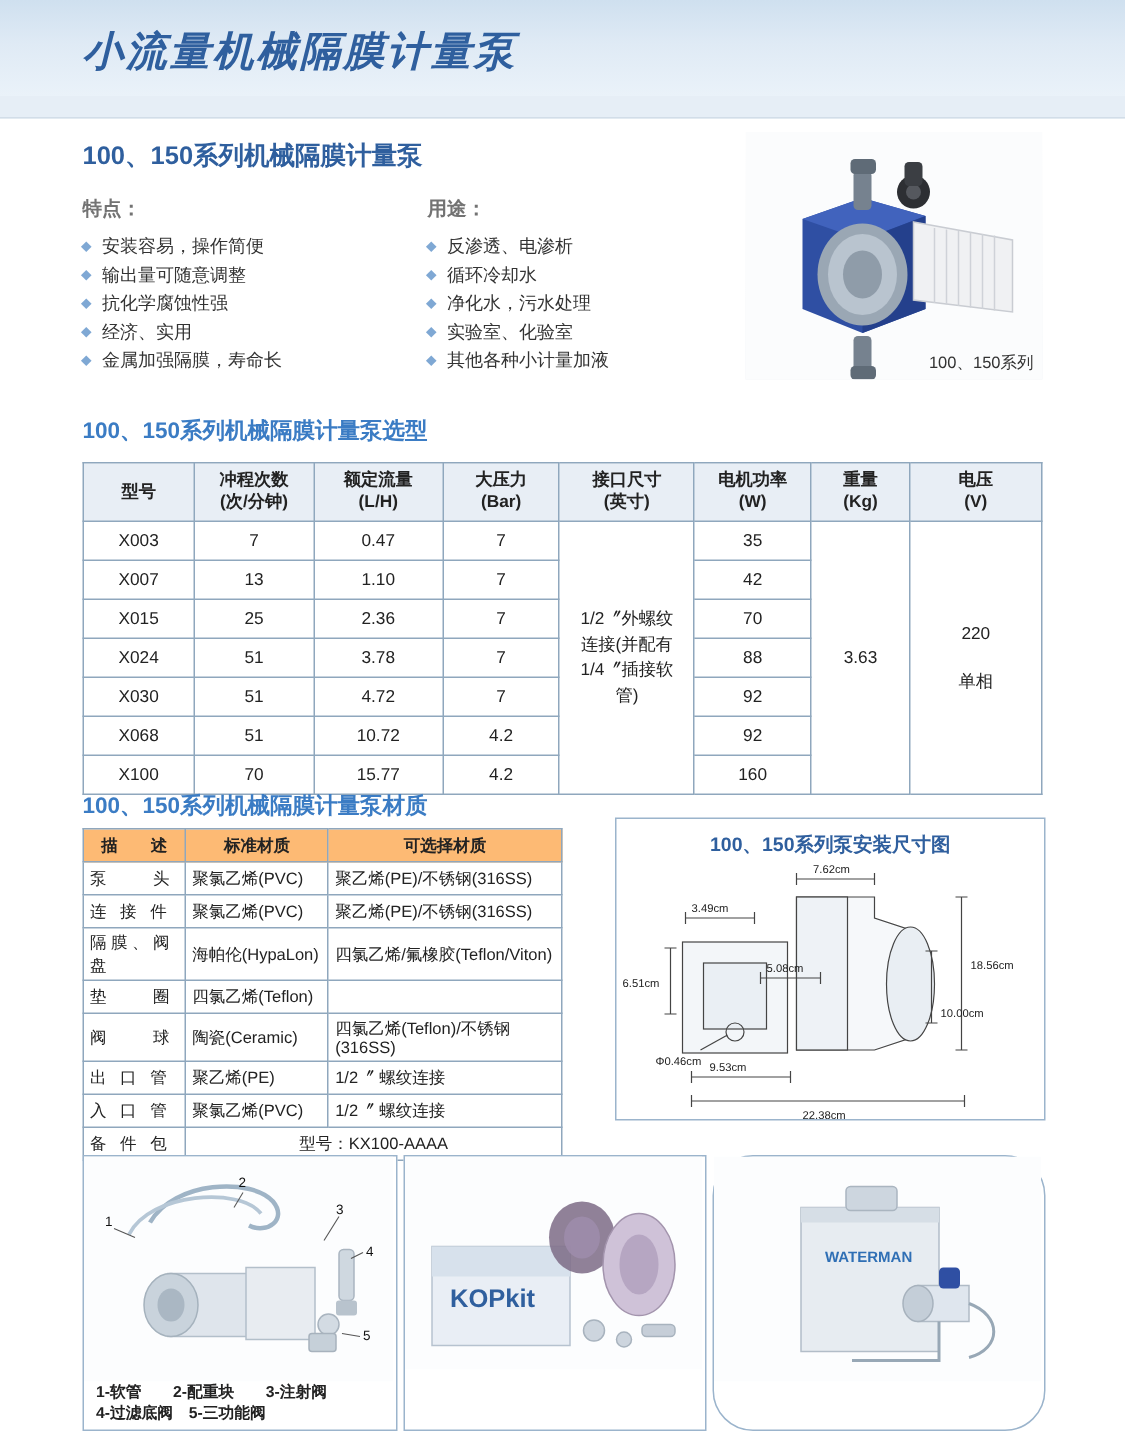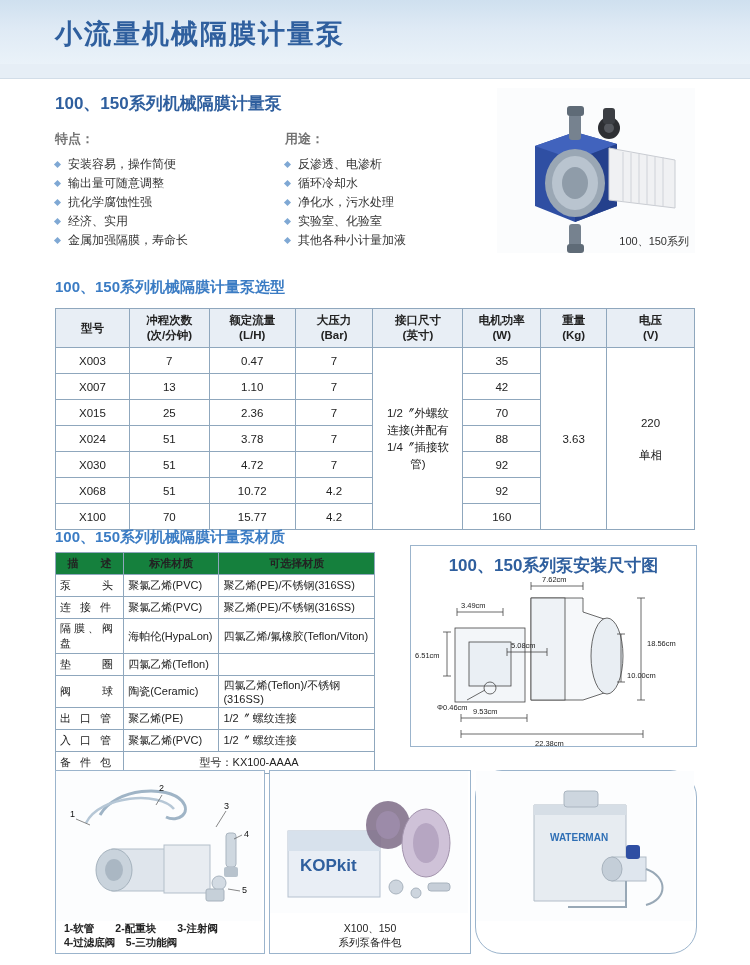--- a/index.html
+++ b/index.html
@@ -8,20 +8,21 @@
     background:#ffffff;
     font-family:"Liberation Sans","DejaVu Sans",sans-serif;
     font-size:12px;color:#222;
     position:relative;overflow:hidden;
   }
   
   .header{
     position:absolute;left:0;top:0;width:750px;height:64px;
     background:linear-gradient(to bottom,#cfe0ef 0%,#dfeaf5 45%,#eaf2f9 100%);
     border-bottom:2px solid #ffffff;
+    font-style:italic;
   }
   .header-title{
     position:absolute;left:55px;top:16px;
     font-size:27px;font-weight:bold;color:#2f5f9e;
     letter-spacing:2px;
   }
   .header-strip{
     position:absolute;left:0;top:64px;width:750px;height:14px;
     background:#e6eef6;border-bottom:1px solid #d2dde8;
   }
@@ -71,37 +72,37 @@
   
   .sec3-title{
     position:absolute;left:55px;top:528px;
     font-size:15px;font-weight:bold;color:#3b7cc4;
   }
   table.mat{
     position:absolute;left:55px;top:552px;width:320px;
     border-collapse:collapse;font-size:11px;
   }
   table.mat th{
-    background:#15803d;border:1px solid #8fa7bd;font-weight:bold;
+    background:#fdba74;border:1px solid #8fa7bd;font-weight:bold;
     padding:3px 2px;color:#222;
   }
   table.mat td{
     border:1px solid #8fa7bd;padding:2px 4px;height:17px;color:#222;
   }
   table.mat td.c1{width:62px;letter-spacing:3px;}
   table.mat td.c2{width:92px;}
   table.mat td.c3{width:160px;}
   
   .dimbox{
     position:absolute;left:410px;top:545px;width:285px;height:200px;
     border:1px solid #9bb4cc;background:#ffffff;
   }
   .dim-title{
     position:absolute;left:0;top:8px;width:285px;text-align:center;
-    font-size:17px;font-weight:bold;color:#2f5f9e;
+    font-size:13px;font-weight:bold;color:#2f5f9e;
   }
   
   .panels{position:absolute;left:55px;top:770px;width:640px;height:182px;}
   .panel{
     position:absolute;top:0;height:182px;border:1px solid #9bb4cc;background:#fff;
   }
   .panel.p1{left:0;width:208px;}
   .panel.p2{left:214px;width:200px;}
   .panel.p3{left:420px;width:220px;border-radius:27px;}
   .panel-cap{
@@ -421,24 +422,20 @@
       <ellipse cx="118" cy="54" rx="22" ry="24" fill="#7c6b86" opacity="0.85"></ellipse>
       <ellipse cx="118" cy="54" rx="12" ry="14" fill="#9d8cab" opacity="0.9"></ellipse>
 
       <ellipse cx="156" cy="72" rx="24" ry="34" fill="#cfc2d8" stroke="#a394ad"></ellipse>
       <ellipse cx="156" cy="72" rx="13" ry="20" fill="#b6a6c2"></ellipse>
 
       <circle cx="126" cy="116" r="7" fill="#cdd5de" stroke="#a8b3be"></circle>
       <circle cx="146" cy="122" r="5" fill="#cdd5de" stroke="#a8b3be"></circle>
       <rect x="158" y="112" width="22" height="8" rx="3" fill="#c6ced8" stroke="#a8b3be"></rect>
     </svg>
-    <div class="panel-cap">
-      <div>X100、150</div>
-      <div>系列泵备件包</div>
-    </div>
   </div>
 
   <div class="panel p3">
     <svg width="218" height="150" viewBox="0 0 218 150">
       <rect width="218" height="150" fill="#fcfdfe"></rect>
 
       <path d="M58 34 L150 34 L150 130 L58 130 Z" fill="#e7ecf1" stroke="#b2bdc8"></path>
       <path d="M58 34 L150 34 L150 44 L58 44 Z" fill="#d6dee6"></path>
       <rect x="88" y="20" width="34" height="16" rx="3" fill="#cdd6df" stroke="#aab5c0"></rect>
       <text x="74" y="70" font-size="10" font-weight="bold" fill="#2f6fb5" font-family="Liberation Sans, sans-serif">WATERMAN</text>

